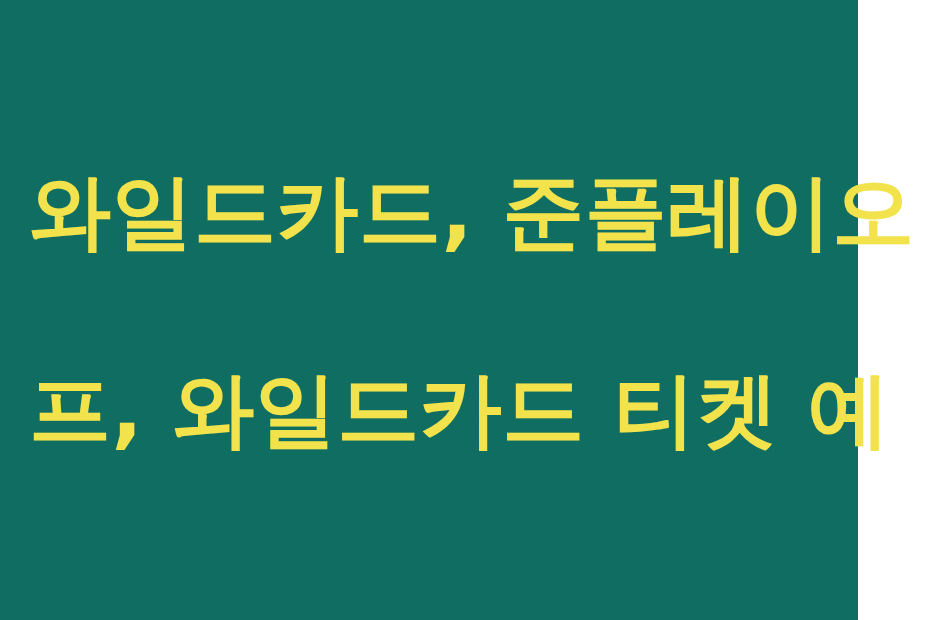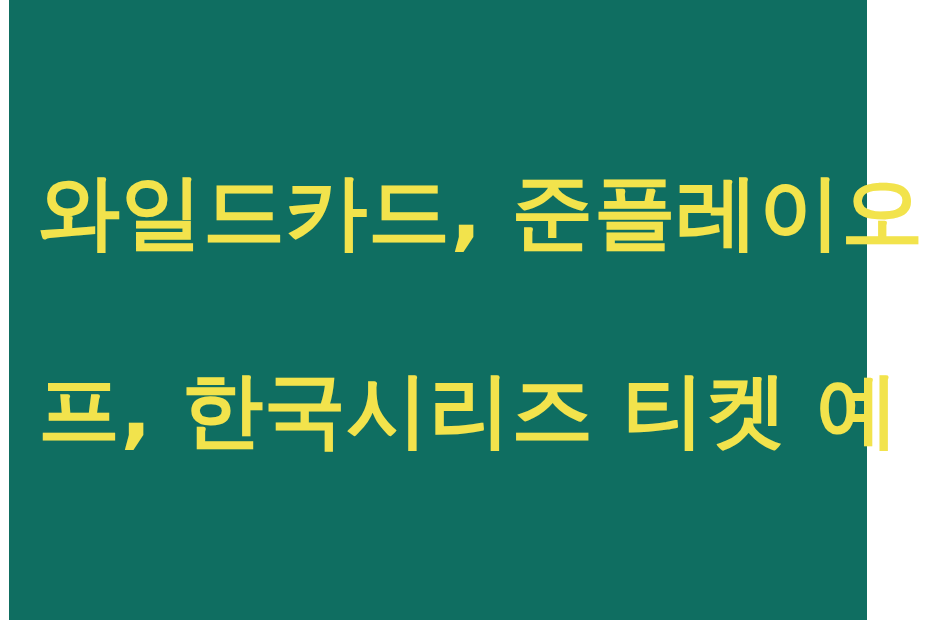--- a/index.html
+++ b/index.html
@@ -16,21 +16,20 @@
 
   #poster {
     position: relative;
     width: 858px;
     height: 620px;
     box-sizing: border-box;
     display: flex;
     align-items: center;
     justify-content: center;
     background: #0F6E61;
-    margin-left: 9px;
   }
 
   #headline {
     width: 800px;
     margin: 0;
     padding: 0;
     text-align: center;
     color: #F2E34C;
     font-family: "DejaVu Sans", "Liberation Sans", sans-serif;
     font-weight: 700;
@@ -49,16 +48,16 @@
     white-space: nowrap;
   }
 </style>
 </head>
 <body>
 
 <div id="poster" style="background: rgb(15, 110, 97);">
 
   <h1 id="headline" style="color: rgb(242, 227, 76);">
     <span class="line">와일드카드, 준플레이오</span>
-    <span class="line">프, 한국시리즈 티켓 예</span>
+    <span class="line">프, 와일드카드 티켓 예</span>
   </h1>
 
 </div>
 
 </body></html>

